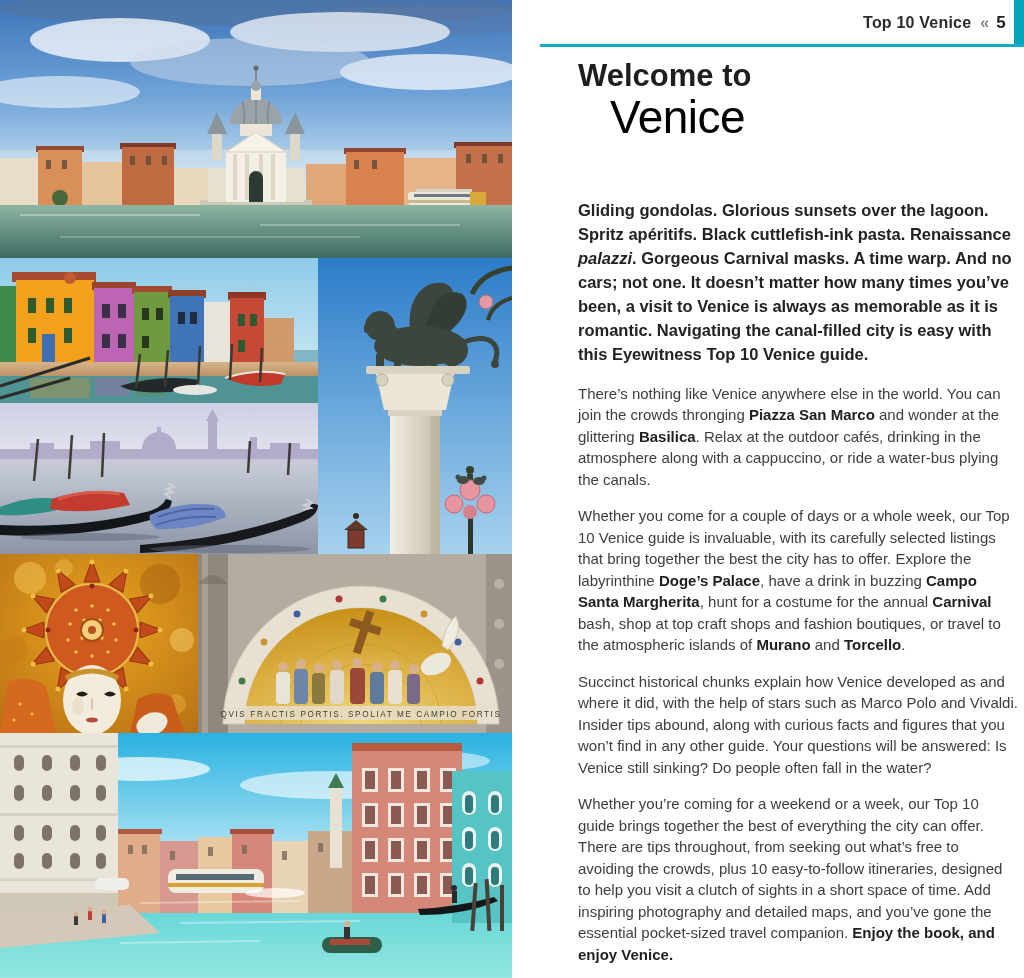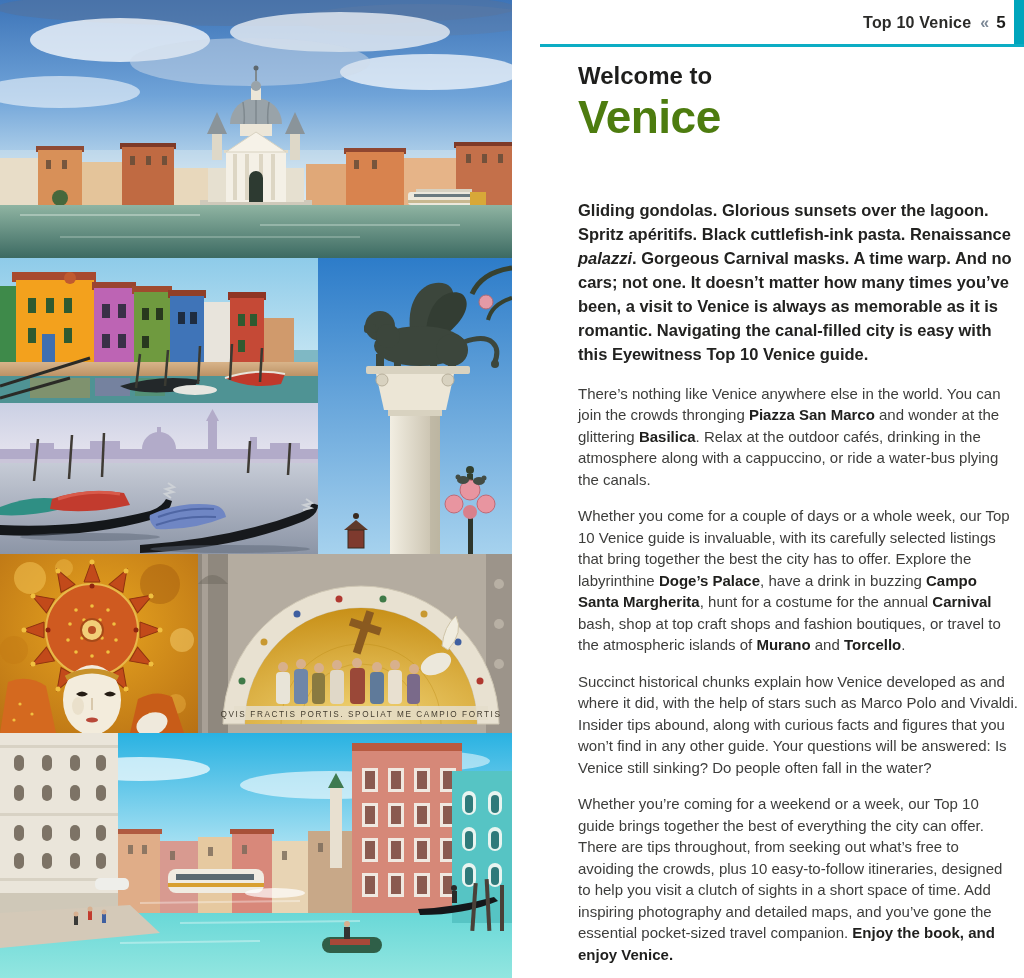--- a/index.html
+++ b/index.html
@@ -19,22 +19,22 @@
   
   .right-pane{position:absolute;left:540px;top:0;width:512px;height:978px;background:#ffffff;}
   .header-band{position:absolute;top:0;left:0;width:100%;height:47px;}
   .header-text{position:absolute;top:13px;right:46px;font-size:16px;font-weight:600;color:#2b2b29;
                letter-spacing:.2px;white-space:nowrap;}
   .header-text .chev{color:#7b8795;font-weight:700;margin:0 7px 0 9px;}
   .header-text .pagenum{font-size:17px;font-weight:800;color:#1d1d1b;}
   .corner-block{position:absolute;top:0;right:0;width:38px;height:44px;background:#00a5bc;}
   .teal-rule{position:absolute;top:44px;left:0;width:100%;height:3px;background:#0cadc4;}
   .content{position:absolute;left:38px;top:0;width:440px;}
-  .kicker{margin-top:60px;font-size:24px;line-height:32px;font-weight:600;color:#1e1e1c;}
-  .city{font-size:46px;line-height:50px;font-weight:700;color:#4d7c0f;letter-spacing:-.5px;}
+  .kicker{margin-top:60px;font-size:31px;line-height:32px;font-weight:600;color:#1e1e1c;}
+  .city{font-size:46px;line-height:50px;font-weight:400;color:#000000;letter-spacing:-.5px;margin-left:32px;}
   .intro{margin-top:56px;font-size:16.5px;line-height:24px;font-weight:700;color:#222220;}
   .body-p{margin-top:10px;font-size:15px;line-height:21.5px;font-weight:400;color:#3d3d3b;}
   .body-p .b{font-weight:700;color:#1f1f1d;}
   .i{font-style:italic;}
   .caption{margin-top:24px;font-size:10.5px;line-height:13px;color:#262624;}
   .caption .b{font-weight:700;color:#1d1d1b;}
 </style>
 </head>
 <body>
 

